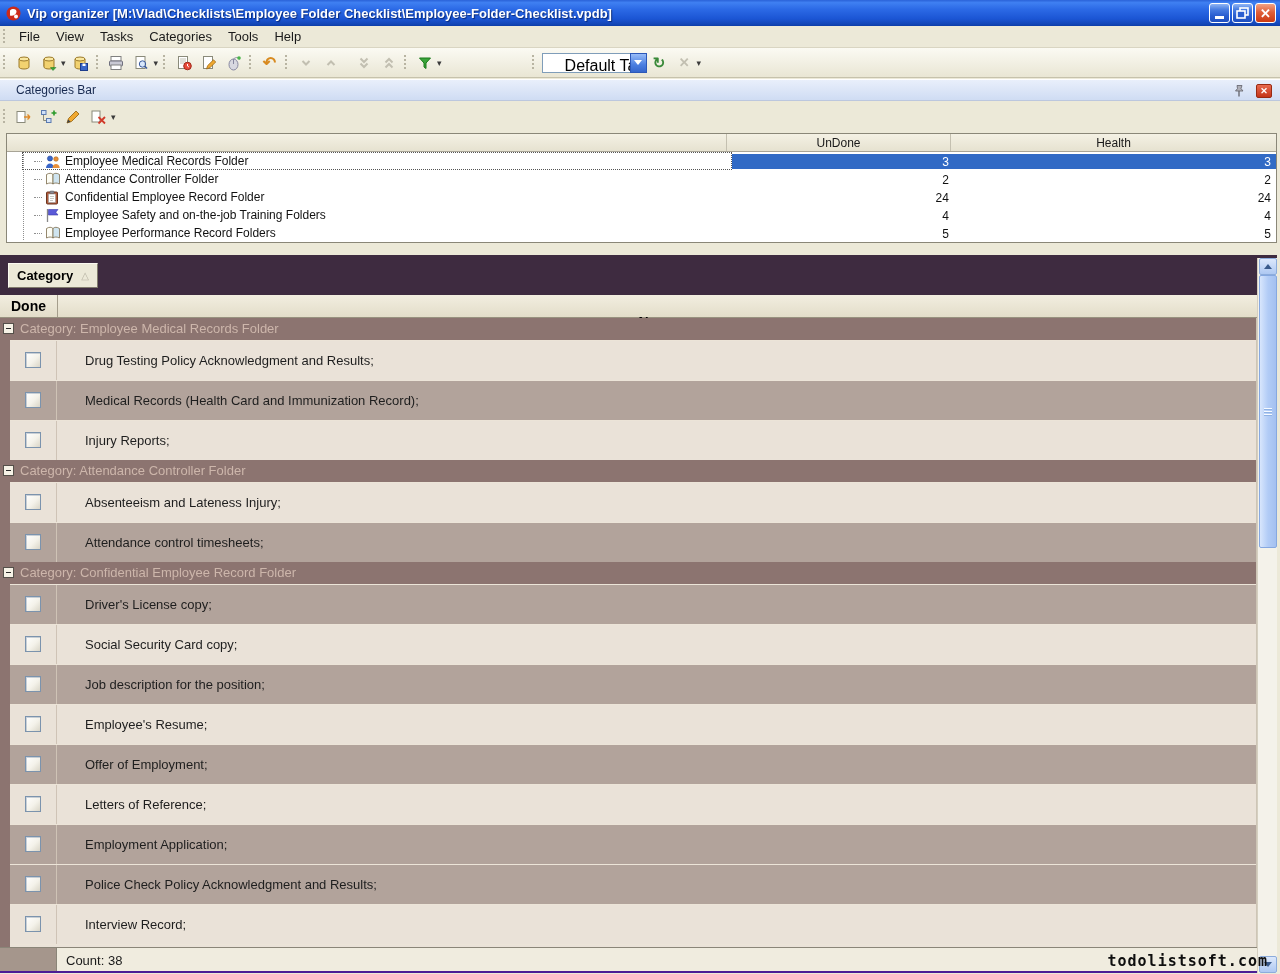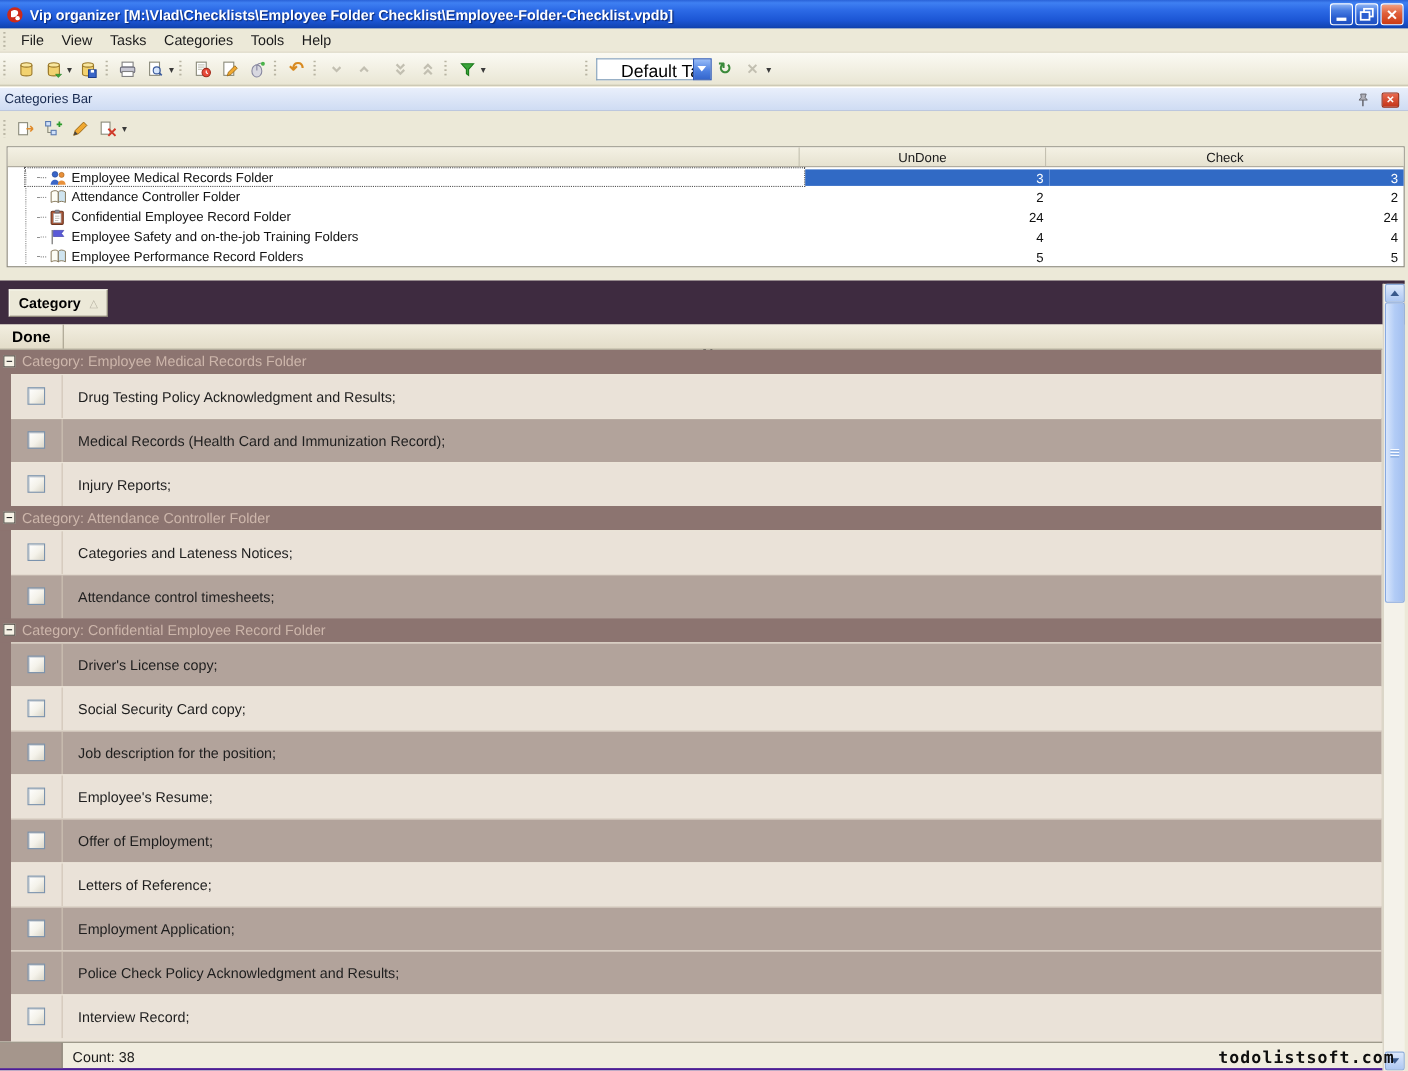--- a/index.html
+++ b/index.html
@@ -40,21 +40,21 @@
   .combo-text { width:88px; height:20px; background:#fff; border:1px solid #7f9db9; border-right:none;
     font-size:16px; padding:3px 0 0 22px; white-space:nowrap; overflow:hidden; }
   .combo-btn { width:17px; height:20px; background:linear-gradient(180deg,#98bcf8,#4a7ee0 60%,#3566cc);
     border:1px solid #2c58b8; display:flex; align-items:center; justify-content:center; }
   .combo-btn i { width:0; height:0; border-left:4px solid transparent; border-right:4px solid transparent; border-top:5px solid #fff; }
   .spacer85 { width:85px; }
 
   
   .catbar-header { position:absolute; left:0; top:79px; width:1280px; height:22px;
     background:linear-gradient(180deg,#e9effb,#cfdcf3); border-top:1px solid #fff; border-bottom:1px solid #bcc7de;
-    display:flex; align-items:center; padding-left:4px; }
+    display:flex; align-items:center; padding-left:16px; }
   .catbar-title { font-size:12px; color:#17294f; }
   .pin-icon { position:absolute; right:34px; top:4px; width:14px; height:14px; }
   .catbar-close { position:absolute; right:8px; top:4px; width:16px; height:14px; background:linear-gradient(180deg,#e86a50,#c43418);
     border:1px solid #992a12; border-radius:2px; color:#fff; font-size:9px; font-weight:bold;
     display:flex; align-items:center; justify-content:center; }
 
   
   .catbar-toolbar { position:absolute; left:0; top:101px; width:1280px; height:32px; background:#ece9d8;
     display:flex; align-items:center; }
 
@@ -100,21 +100,21 @@
   .collapse-box::after { content:""; position:absolute; left:2px; top:4px; width:5px; height:1px; background:#2a2a2a; }
   .task-row { position:relative; height:40px; margin-left:10px; border-top:1px solid #ece4d8; }
   .task-row.light { background:var(--rlight,#eae2d8); }
   .task-row.dark { background:var(--rdark,#b2a39b); }
   .task-row.filler { height:40px; }
   .done-cell { position:absolute; left:0; top:0; width:47px; height:100%; border-right:1px solid #cfc3b6; }
   .checkbox { position:absolute; left:15px; top:11px; width:16px; height:16px;
     border:1px solid #7b93ad; background:linear-gradient(135deg,#ffffff 0%,#f4f2ea 55%,#d9d5c7 100%);
     box-shadow:inset 1px 1px 0 rgba(110,130,155,.35); }
   .task-name { position:absolute; left:48px; right:0; top:0; height:100%; display:flex; align-items:center;
-    padding-left:13px; font-size:13px; color:#1e1e1e; }
+    padding-left:27px; font-size:13px; color:#1e1e1e; }
 
   .footer { position:absolute; left:0; top:692px; width:1257px; height:26px; background:#f0ecdf;
     border-top:1px solid #8a8578; border-bottom:2px solid #4c1d95; }
   .footer-cell { position:absolute; left:0; top:0; width:57px; height:100%; background:#a5968c; border-right:1px solid #8a8578; }
   .footer-count { position:absolute; left:66px; top:5px; font-size:13px; color:#1a1a1a; }
 
   
   .vscroll { position:absolute; left:1257px; top:258px; width:20px; height:715px; background:#f4f2ea;
     border-left:1px solid #d5cfc0; }
   .sb-btn { position:absolute; left:1px; width:18px; height:17px; border:1px solid #8cacdc; border-radius:2px;
@@ -339,21 +339,21 @@
         <path d="M8.5 8l6.5 6.5M15 8l-6.5 6.5" stroke="#d03a2a" stroke-width="1.8"></path>
       </svg>
   </span>
   <span class="caret">▾</span>
 </div>
 
 <div class="catgrid">
   <div class="catgrid-header">
     <div class="cgh-name"></div>
     <div class="cgh-col cgh-undone">UnDone</div>
-    <div class="cgh-col cgh-total">Check</div>
+    <div class="cgh-col cgh-total">Health</div>
   </div>
   <div class="cat-rows" id="cat-rows">
     <div class="tree-vline"></div>
   <div class="cat-row selected">
         <div class="cat-name">
           <span class="tree-stub"></span>
           <span class="cat-icon">
             <svg width="16" height="15" viewBox="0 0 16 15">
               <circle cx="5" cy="4.5" r="2.6" fill="#3a66c8" stroke="#1c3c8c" stroke-width=".5"></circle>
               <path d="M1 14c0-3 2-4.6 4-4.6s4 1.6 4 4.6z" fill="#3a66c8"></path>
@@ -457,21 +457,21 @@
         <div class="done-cell">
           <span class="checkbox"></span>
         </div>
         <div class="task-name">Injury Reports;</div>
       </div>
       <div class="group-row"><span class="collapse-box"></span><span class="group-label">Category: Attendance Controller Folder</span></div>
       <div class="task-row light">
         <div class="done-cell">
           <span class="checkbox"></span>
         </div>
-        <div class="task-name">Categories and Lateness Notices;</div>
+        <div class="task-name">Absenteeism and Lateness Injury;</div>
       </div>
       <div class="task-row dark">
         <div class="done-cell">
           <span class="checkbox"></span>
         </div>
         <div class="task-name">Attendance control timesheets;</div>
       </div>
       <div class="group-row"><span class="collapse-box"></span><span class="group-label">Category: Confidential Employee Record Folder</span></div>
       <div class="task-row dark">
         <div class="done-cell">

